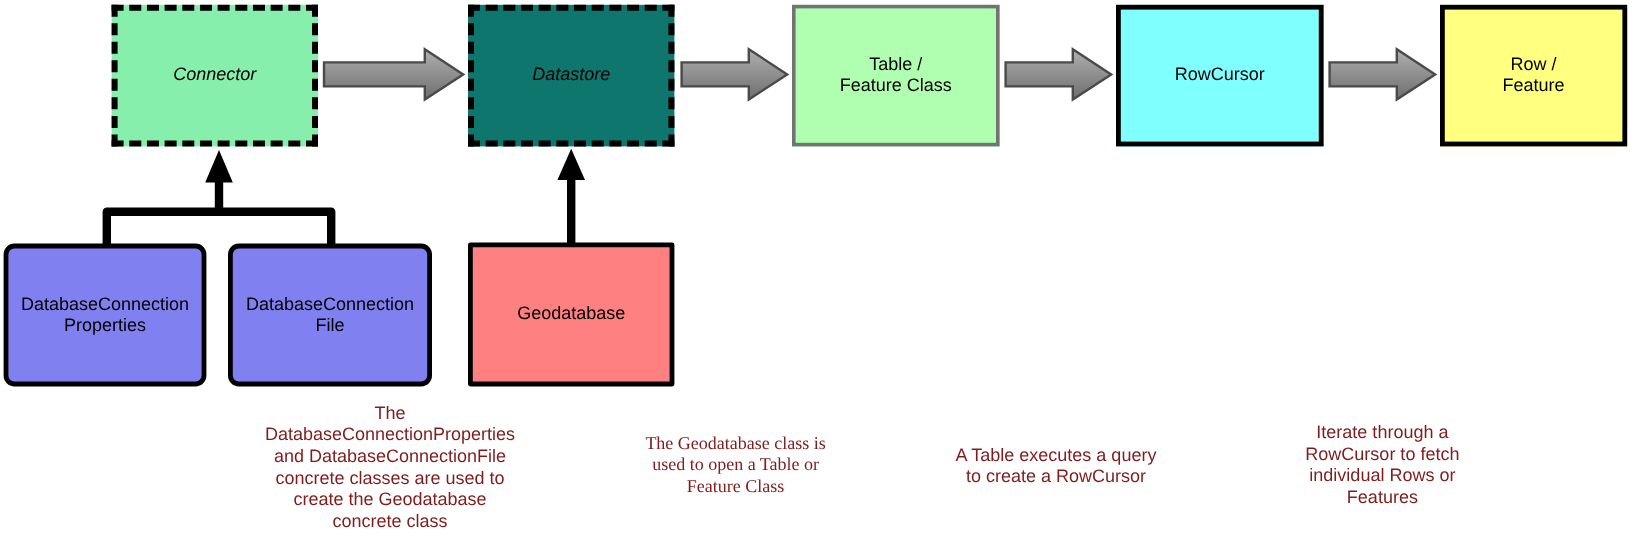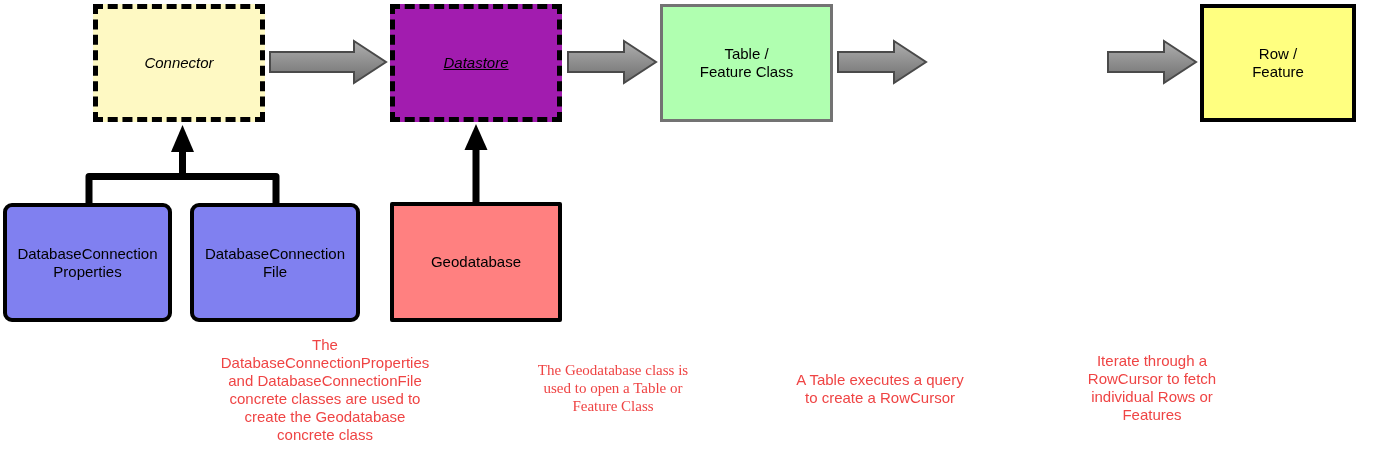--- a/index.html
+++ b/index.html
@@ -19,21 +19,21 @@
   .b-connector{left:93px;top:4px;width:172px;height:118px;}
   .b-datastore{left:390px;top:4px;width:172px;height:118px;}
   .b-table{left:660px;top:4px;width:173px;height:118px;}
   .b-rowcursor{left:930px;top:4px;width:173px;height:118px;}
   .b-rowfeature{left:1200px;top:4px;width:156px;height:118px;}
   .b-dbcprops{left:3px;top:203px;width:169px;height:119px;}
   .b-dbcfile{left:190px;top:203px;width:170px;height:119px;}
   .b-geodatabase{left:390px;top:202px;width:172px;height:120px;border-radius:2px;}
   .caption{
     position:absolute;text-align:center;font-size:15px;line-height:18px;
-    white-space:pre-line;color:#ef4444;
+    white-space:pre-line;color:#7f1d1d;
   }
   .c1{left:185px;top:336px;width:280px;}
   .c2{left:498px;top:361px;width:230px;font-family:Liberation Serif, serif;}
   .c3{left:765px;top:371px;width:230px;}
   .c4{left:1037px;top:352px;width:230px;}
   #connector-layer{position:absolute;left:0;top:0;width:1374px;height:451px;pointer-events:none;}
 </style>
 </head>
 <body>
 
@@ -54,27 +54,28 @@
 
     <path d="M 89 206 L 89 176.5 L 276 176.5 L 276 206" fill="none" stroke="#000000" stroke-width="7" stroke-linejoin="round"></path>
 
     <rect x="179" y="150" width="7" height="30" fill="#000000"></rect>
     <polygon points="182.5,125 171,152 194,152" fill="#000000"></polygon>
 
     <rect x="472.5" y="148" width="7" height="56" fill="#000000"></rect>
     <polygon points="476,124 464.5,150 487.5,150" fill="#000000"></polygon>
   </svg>
 
-  <div class="box dashed b-connector" style="background-color: #fef9c3;">Connector</div>
+  <div class="box dashed b-connector" style="background-color: #86efac;">Connector</div>
 
-  <div class="box dashed b-datastore" style="background-color: #a21caf; text-decoration: underline;">Datastore</div>
+  <div class="box dashed b-datastore" style="background-color: #0f766e;">Datastore</div>
 
   <div class="box solid3 b-table" style="background-color: rgb(176, 255, 176);">Table /
 Feature Class</div>
 
+  <div class="box solid4 b-rowcursor" style="background-color: rgb(128, 255, 255);">RowCursor</div>
 
   <div class="box solid4 b-rowfeature" style="background-color: rgb(255, 255, 128);">Row /
 Feature</div>
 
   <div class="box solid4 rounded b-dbcprops" style="background-color: rgb(128, 128, 240);">DatabaseConnection
 Properties</div>
 
   <div class="box solid4 rounded b-dbcfile" style="background-color: rgb(128, 128, 240);">DatabaseConnection
 File</div>
 

